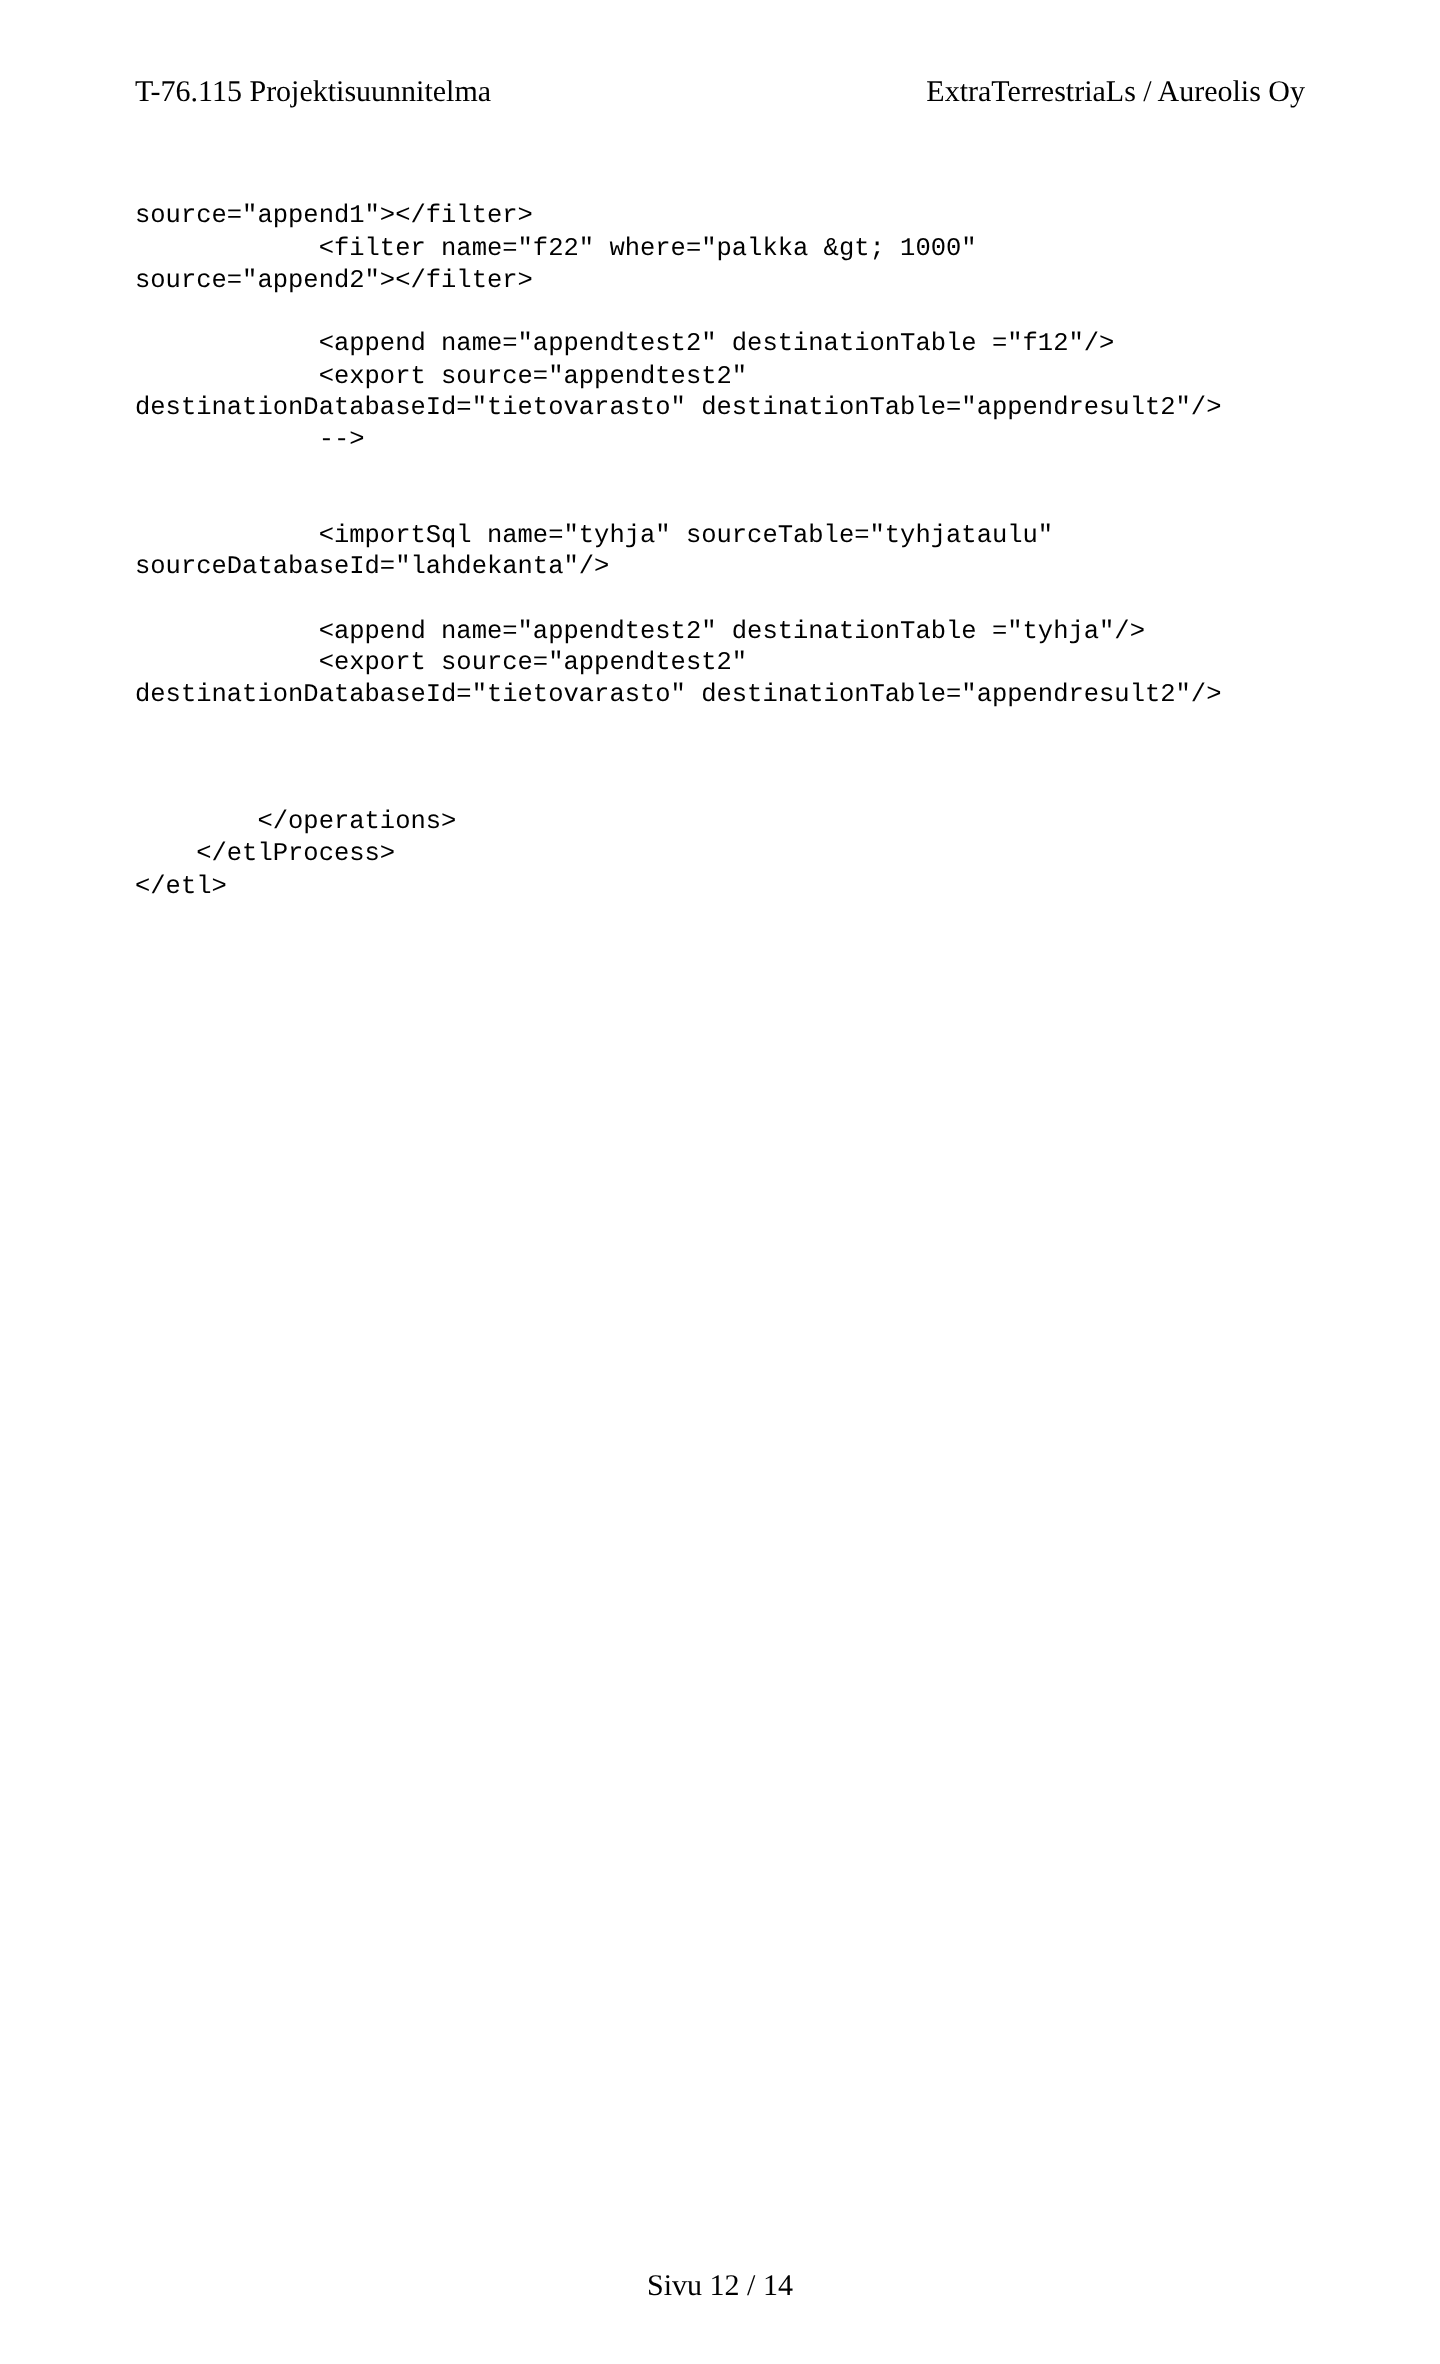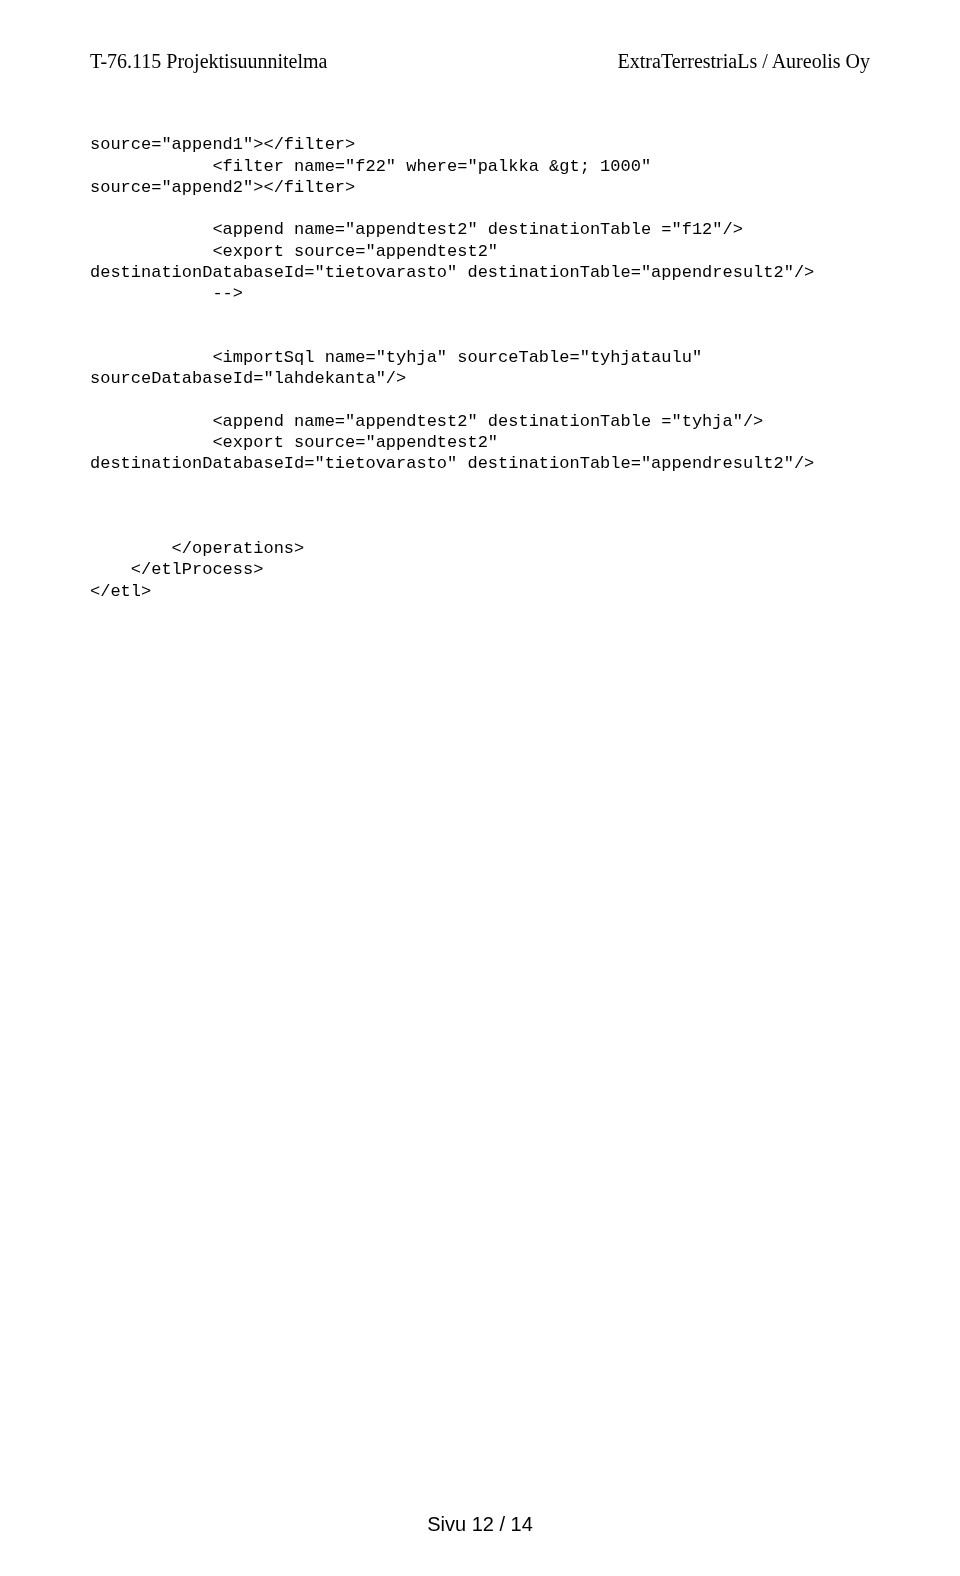--- a/index.html
+++ b/index.html
@@ -28,21 +28,21 @@
       line-height: 1.25;
       white-space: pre;
     }
     .footer {
       position: absolute;
       bottom: 40px;
       left: 0;
       width: 100%;
       text-align: center;
       font-size: 20px;
-      font-family: Liberation Sans, sans-serif;
+      font-family: Liberation Serif, serif;
     }
   </style>
 </head>
 <body>
 
 <div class="header">
   <span>T-76.115 Projektisuunnitelma</span>
   <span>ExtraTerrestriaLs / Aureolis Oy</span>
 </div>
 

